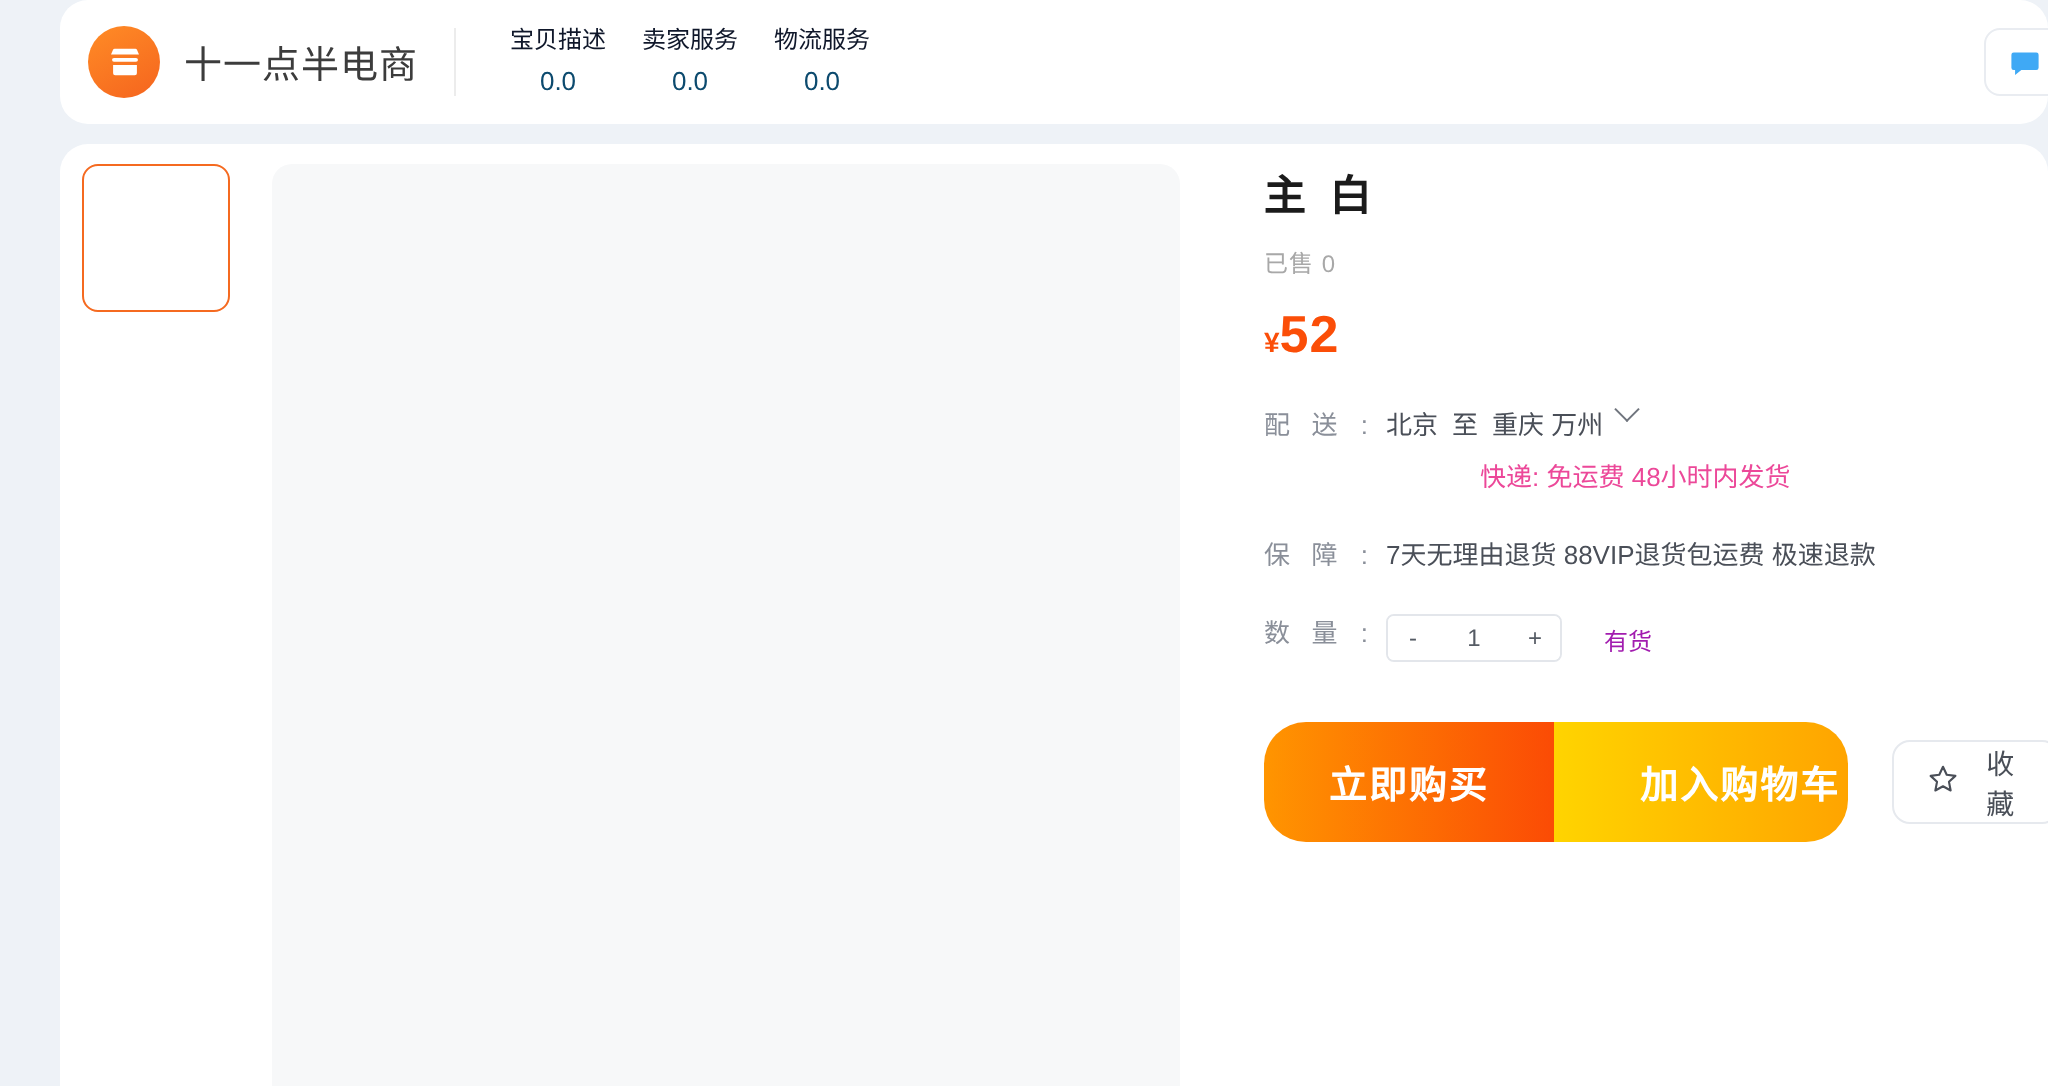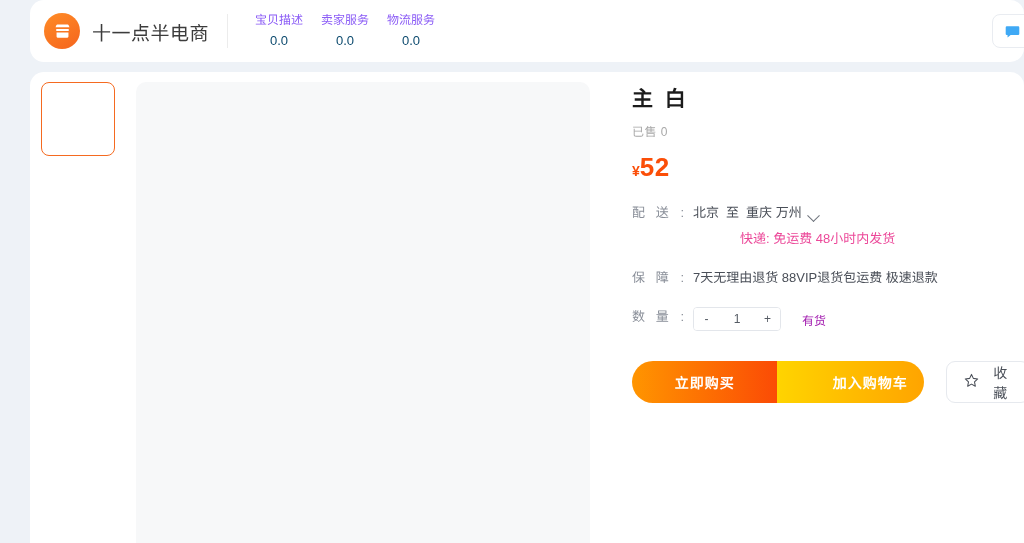--- a/index.html
+++ b/index.html
@@ -58,21 +58,21 @@
     display: flex;
     align-items: center;
     margin-left: 18px;
   }
   .rating-item {
     width: 66px;
     text-align: center;
   }
   .rating-label {
     font-size: 12px;
-    color: #8b5cf6;
+    color: #0f172a;
     line-height: 17px;
     white-space: nowrap;
   }
   .rating-value {
     font-size: 13px;
     color: #0c4a6e;
     line-height: 20px;
     margin-top: 2px;
   }
   .header-spacer { flex: 1; }
@@ -185,21 +185,21 @@
     line-height: 20px;
   }
   .detail-label .colon { margin-left: 1px; }
   .detail-body {
     margin-left: 9px;
     color: #4a4f58;
     line-height: 20px;
   }
   .ship-main {
     display: flex;
-    align-items: flex-end;
+    align-items: flex-start;
     gap: 7px;
     white-space: nowrap;
   }
   .ship-sep { color: #4a4f58; }
   .chevron {
     display: inline-block;
     width: 9px;
     height: 9px;
     border-right: 1.6px solid #6f747d;
     border-bottom: 1.6px solid #6f747d;
@@ -254,25 +254,25 @@
   }
 
   
   .actions {
     display: flex;
     align-items: center;
     margin-top: 30px;
   }
   .btn-buy, .btn-cart {
     width: 152px;
-    height: 42px;
+    height: 60px;
     border: none;
     color: #ffffff;
     font-family: inherit;
-    font-size: 14px;
+    font-size: 19px;
     font-weight: bold;
     letter-spacing: 1px;
     cursor: pointer;
     text-align: center;
   }
   .btn-buy {
     background: linear-gradient(90deg, #ff9500 0%, #fb4b05 100%);
     border-radius: 21px 0 0 21px;
   }
   .btn-cart {

